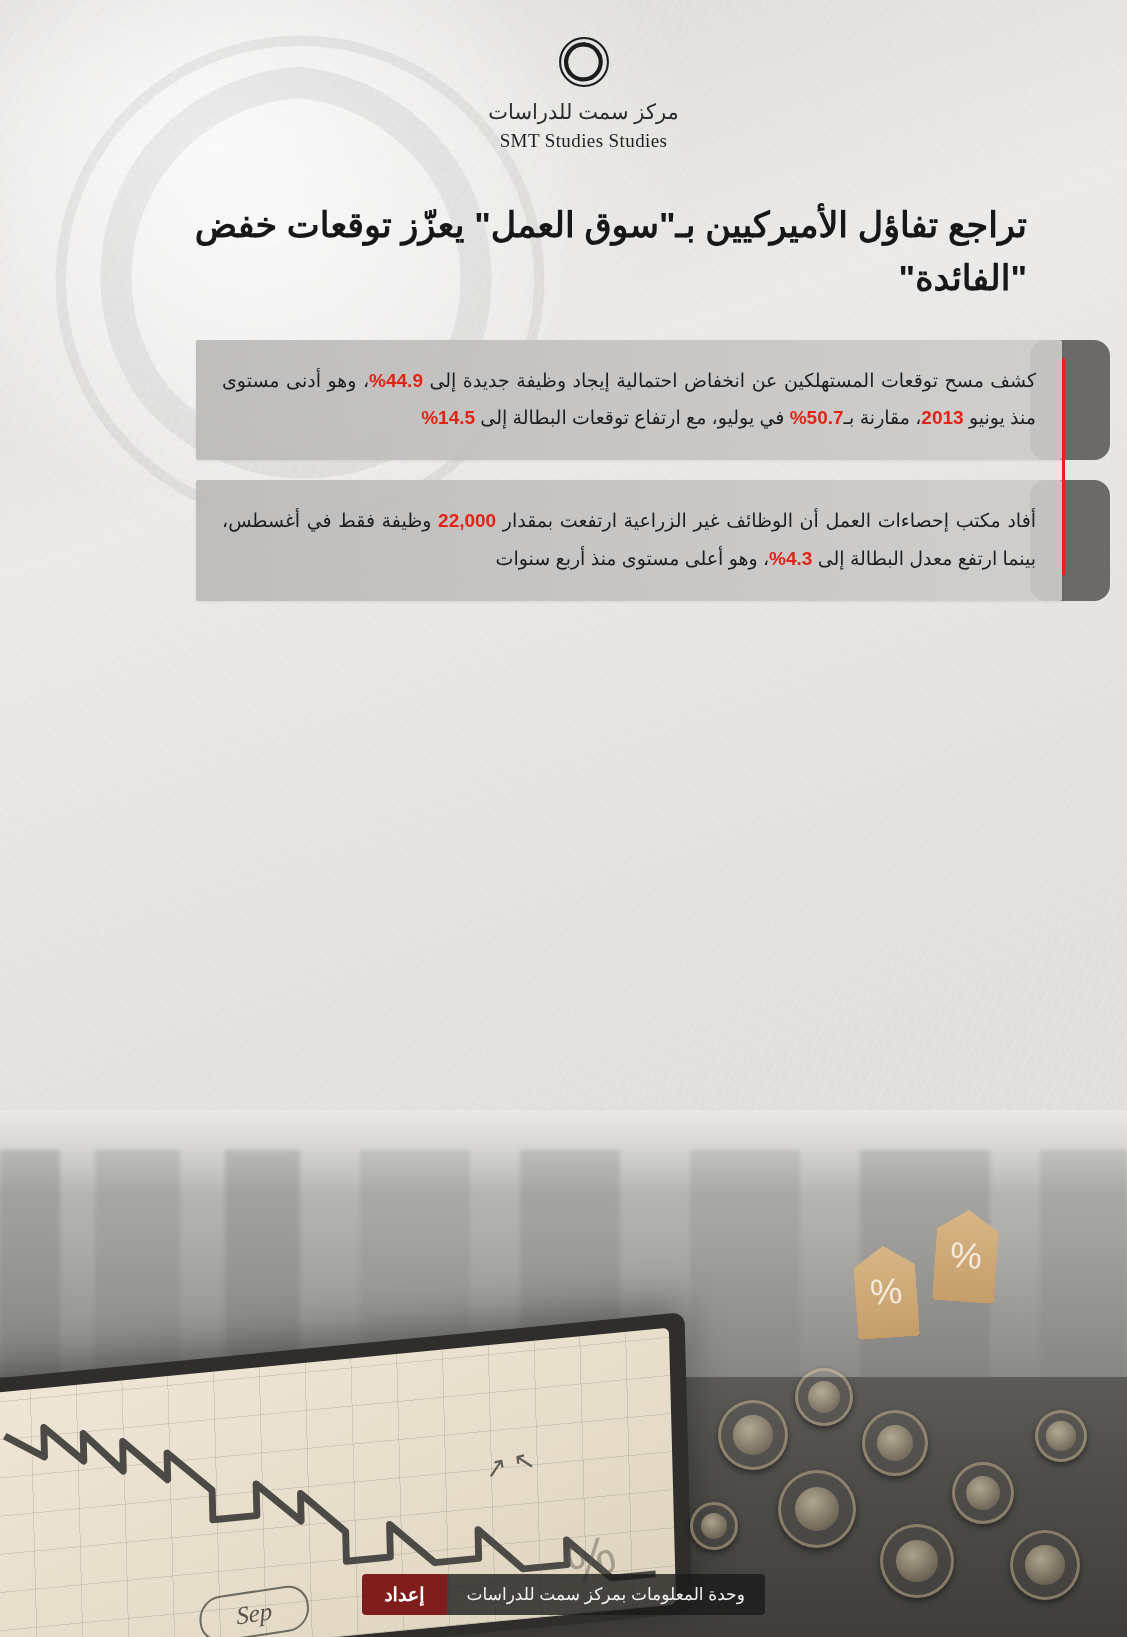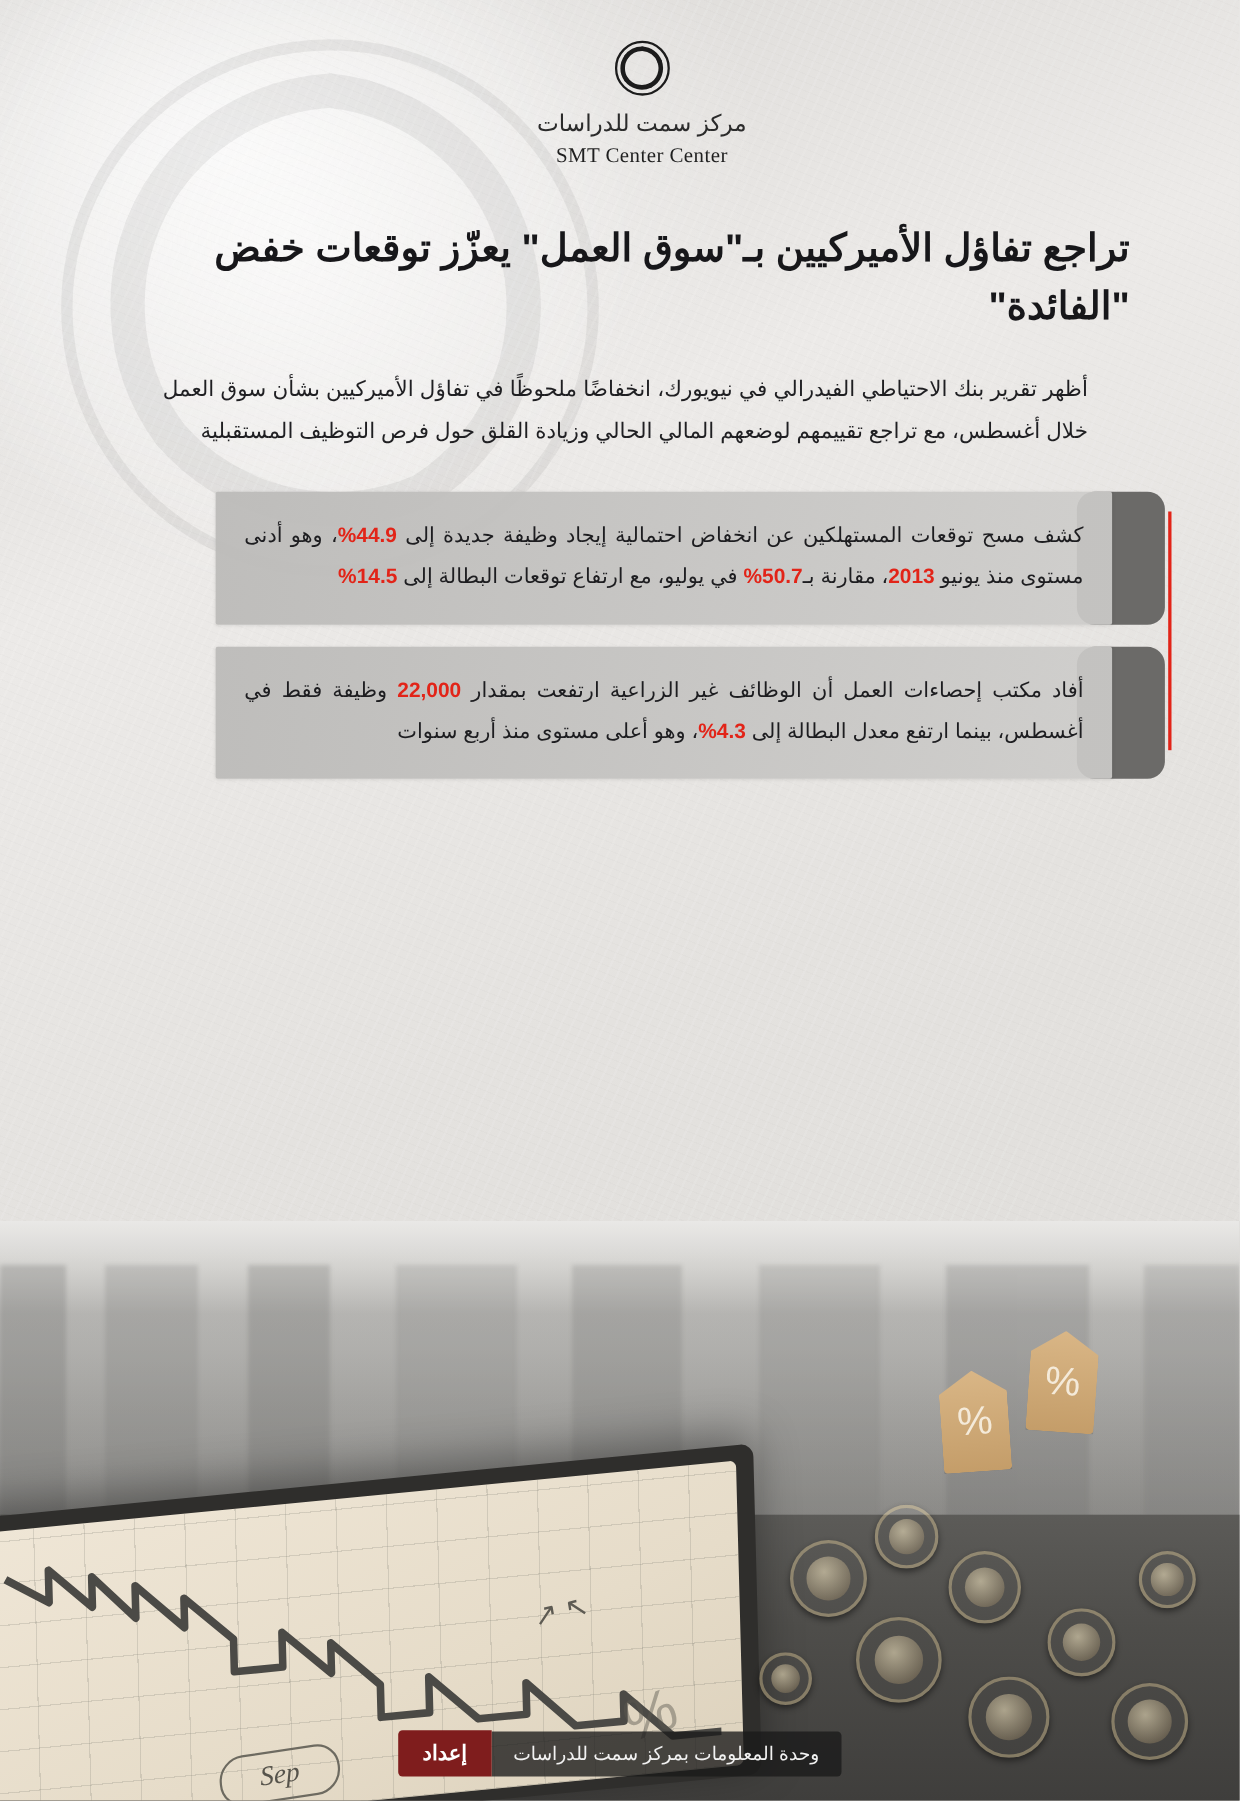--- a/index.html
+++ b/index.html
@@ -214,21 +214,21 @@
     right: 62px;
     top: 18px;
     bottom: 26px;
     width: 3px;
     background: #e22418;
     z-index: 4;
   }
 
   .card {
     position: relative;
-    margin: 0 116px 20px 196px;
+    margin: 0 65px 20px 196px;
     background: linear-gradient(90deg, rgba(188,187,185,0.95) 0%, rgba(200,199,197,0.92) 70%, rgba(205,204,202,0.9) 100%);
     border-radius: 2px;
     padding: 22px 26px 24px 26px;
     font-size: 19px;
     line-height: 1.95;
     color: #1d1d20;
     text-align: justify;
     text-align-last: right;
     direction: rtl;
     box-shadow: 0 1px 3px rgba(0,0,0,0.08);
@@ -333,26 +333,25 @@
         <g fill="none" stroke="#1c1c1c" stroke-width="8" stroke-linecap="round">
           <path d="M50 16 A34 34 0 0 1 80 38"></path>
           <path d="M80 38 A34 34 0 0 1 64 80"></path>
           <path d="M64 80 A34 34 0 0 1 22 70"></path>
           <path d="M22 70 A34 34 0 0 1 22 30"></path>
           <path d="M22 30 A34 34 0 0 1 50 16"></path>
         </g>
       </svg>
     </div>
     <div class="logo-ar">مركز سمت للدراسات</div>
-    <div class="logo-en">SMT Center Center</div>
+    <div class="logo-en">SMT Studies Studies</div>
   </div>
 
   <h1 class="headline">تراجع تفاؤل الأميركيين بـ"سوق العمل" يعزّز توقعات خفض "الفائدة"</h1>
 
-  <p class="intro">أظهر تقرير بنك الاحتياطي الفيدرالي في نيويورك، انخفاضًا ملحوظًا في تفاؤل الأميركيين بشأن سوق العمل خلال أغسطس، مع تراجع تقييمهم لوضعهم المالي الحالي وزيادة القلق حول فرص التوظيف المستقبلية</p>
 
   <div class="cards">
     <div class="spine"></div>
     <div class="card"><span>كشف مسح توقعات المستهلكين عن انخفاض احتمالية إيجاد وظيفة جديدة إلى </span><b>44.9%</b><span>، وهو أدنى مستوى منذ يونيو </span><b>2013</b><span>، مقارنة بـ</span><b>50.7%</b><span> في يوليو، مع ارتفاع توقعات البطالة إلى </span><b>14.5%</b></div>
     <div class="card"><span>أفاد مكتب إحصاءات العمل أن الوظائف غير الزراعية ارتفعت بمقدار </span><b>22,000</b><span> وظيفة فقط في أغسطس، بينما ارتفع معدل البطالة إلى </span><b>4.3%</b><span>، وهو أعلى مستوى منذ أربع سنوات</span></div>
   </div>
 
 </div>
 
 <div class="footer">

